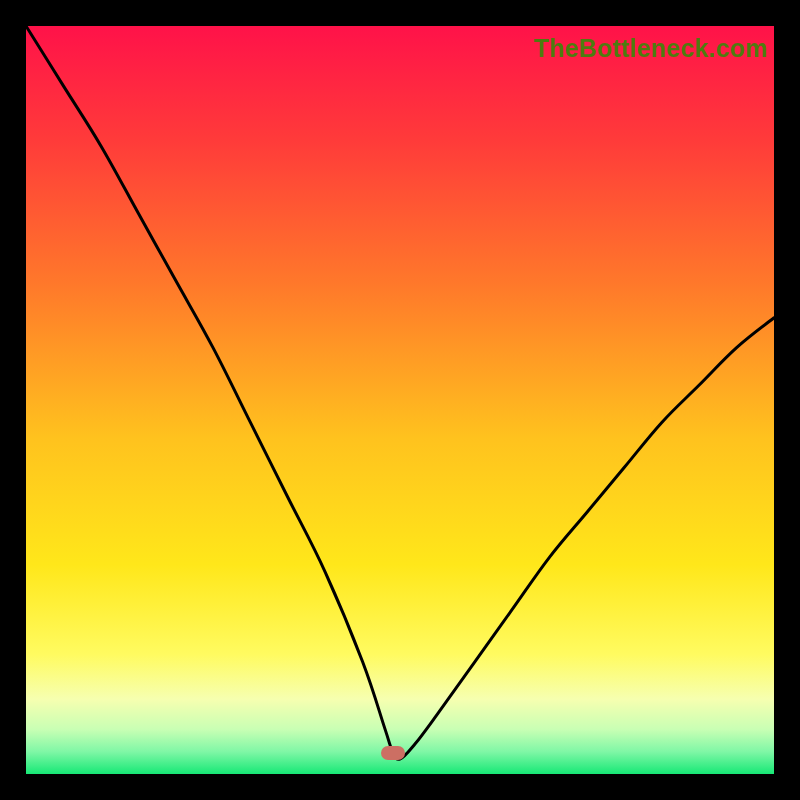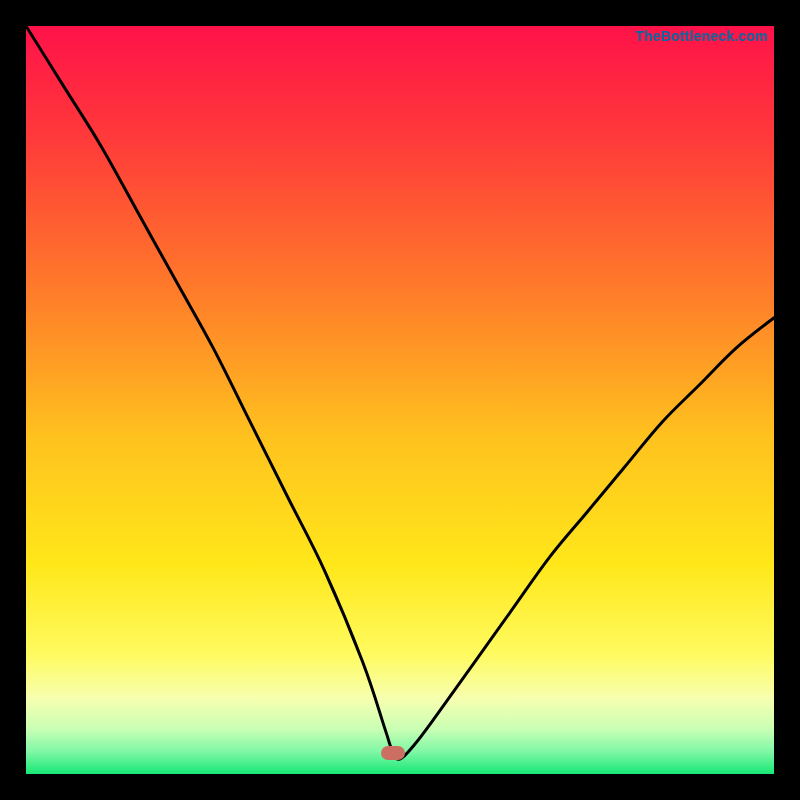--- a/index.html
+++ b/index.html
@@ -25,25 +25,25 @@
     height: 748px;
   }
   .plot-bg {
     position: absolute;
     left: 0; top: 0;
     width: 100%;
     height: 100%;
   }
   .watermark {
     position: absolute;
-    top: 2px;
+    top: 8px;
     right: 6px;
-    font-size: 14px;
+    font-size: 25px;
     font-weight: 600;
-    color: #0369a1;
+    color: #4d7c0f;
     letter-spacing: 0.2px;
     user-select: none;
   }
   .marker {
     position: absolute;
     width: 24px;
     height: 14px;
     border-radius: 7px;
     transform: translate(-50%, -50%);
   }

